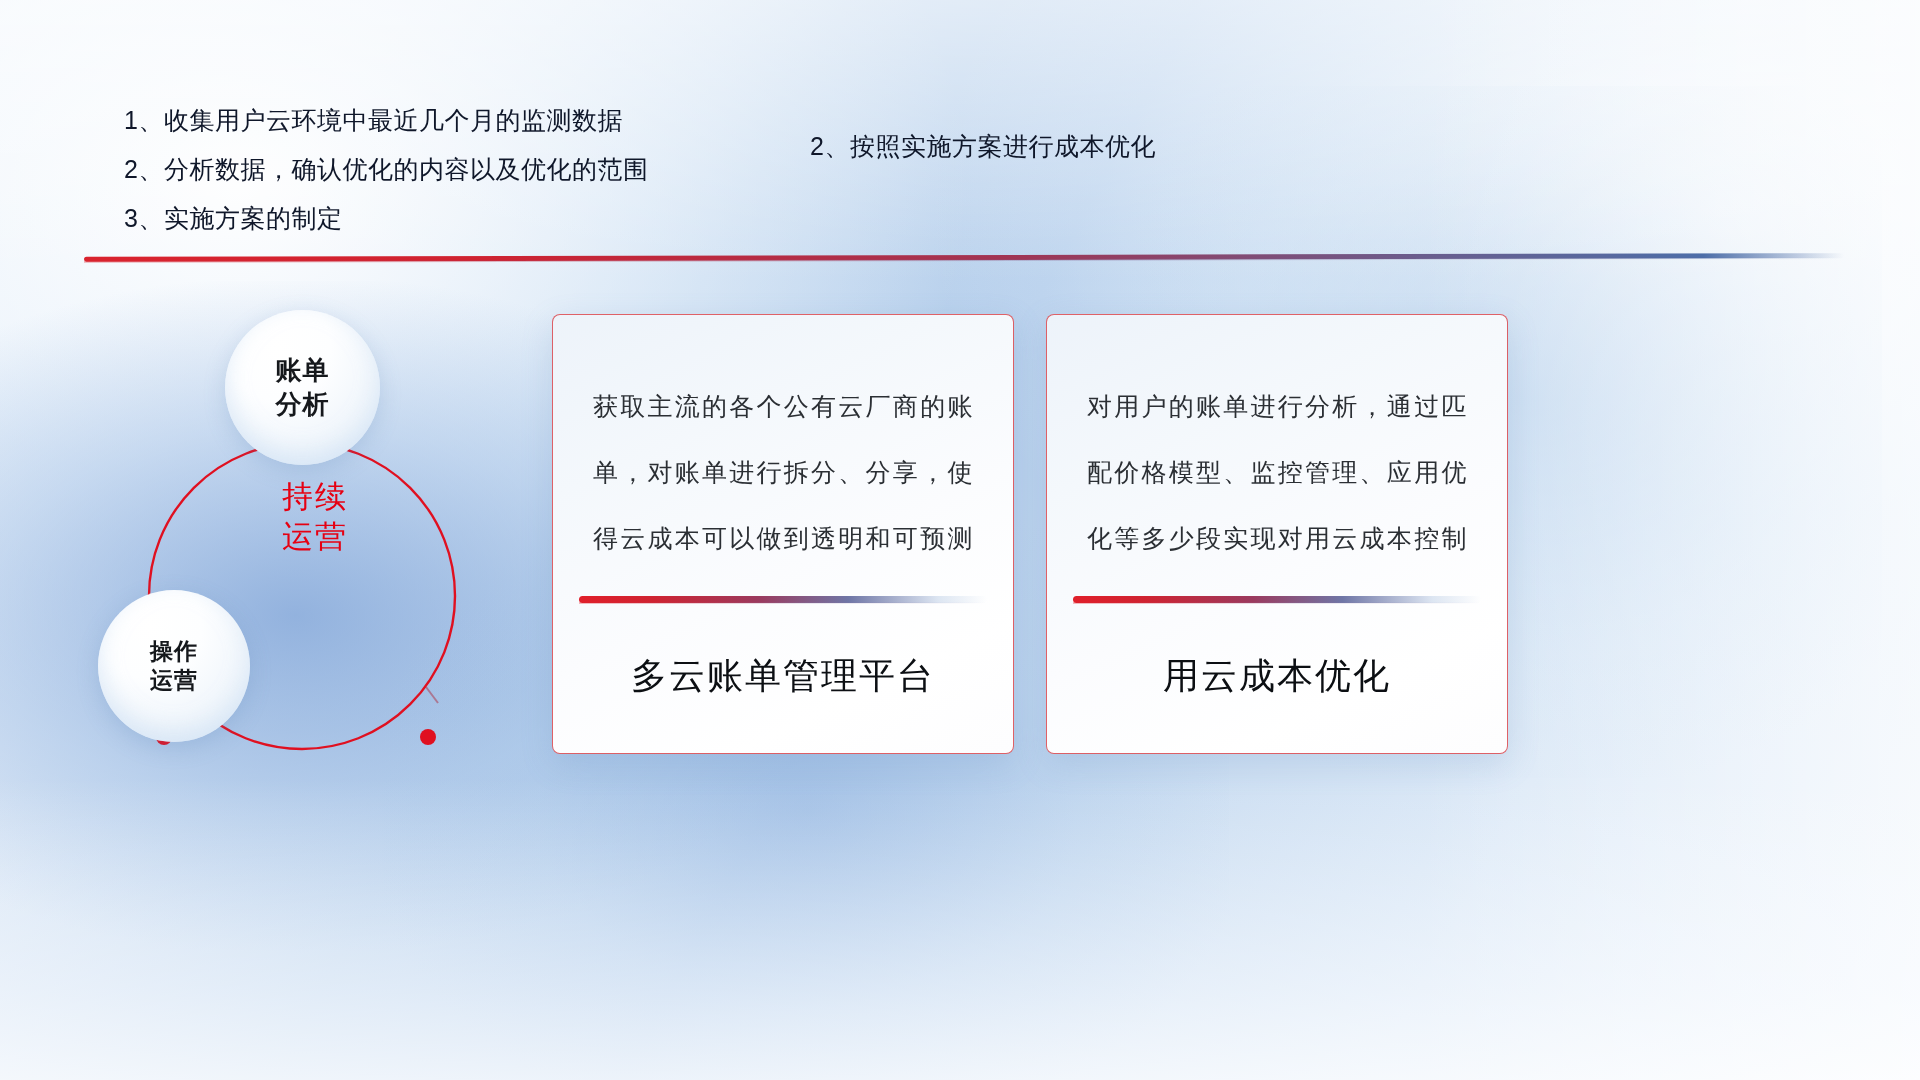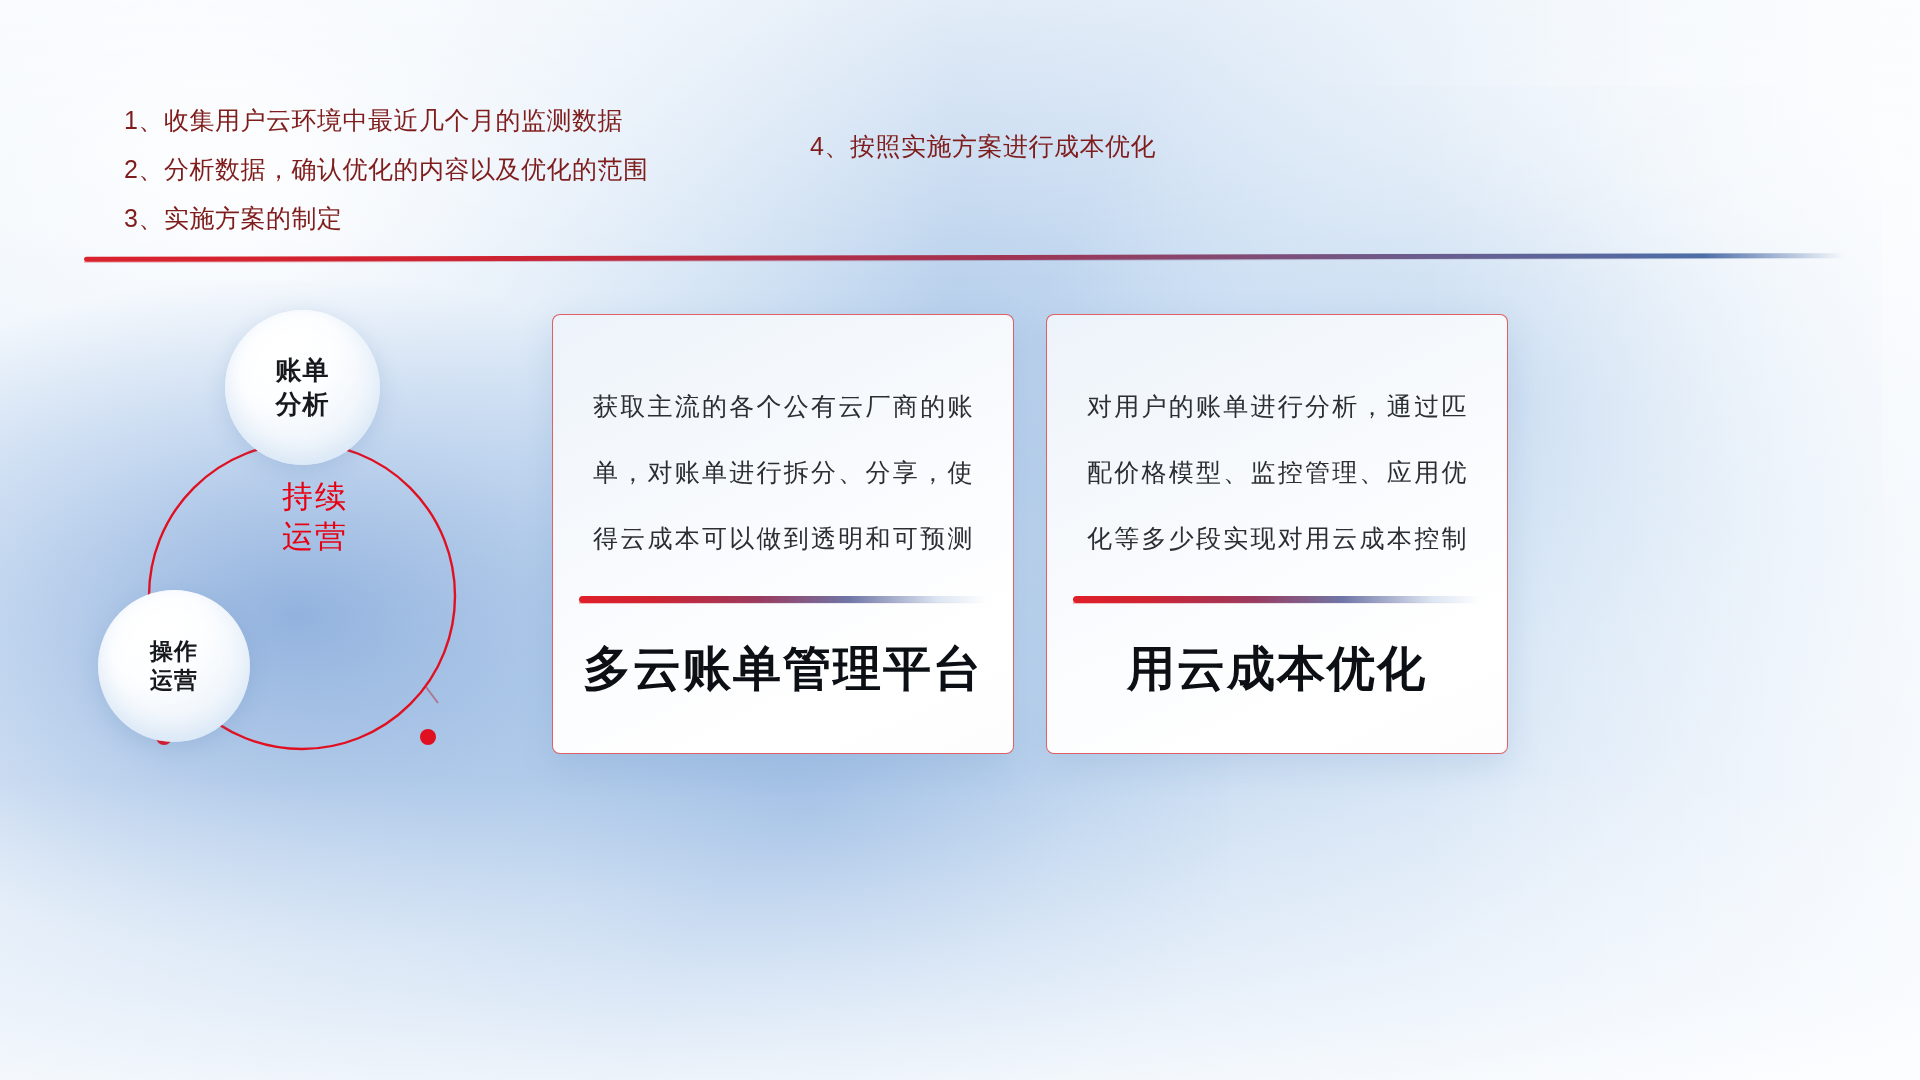--- a/index.html
+++ b/index.html
@@ -48,21 +48,21 @@
   .bgtop{
     position:absolute; left:0; right:0; top:0; height:26%;
     background:linear-gradient(to bottom,rgba(255,255,255,.55) 0%,rgba(255,255,255,0) 100%);
   }
 
   
   .bullets { position:absolute; z-index:5; color:#6f7377; }
   .bullets.left { left:124px; top:96px; width:700px; }
   .bullets.right { left:810px; top:122px; width:640px; }
   .bullet-line{
-    font-size:25px; line-height:49px; letter-spacing:.5px; color:#7f1d1d;
+    font-size:25px; line-height:49px; letter-spacing:.5px; color:#0f172a;
     white-space:nowrap; font-weight:400;
   }
 
   
   .top-rule{
     position:absolute; left:84px; top:255px; width:1760px; height:5px; z-index:5;
     background:linear-gradient(to right,#d9232e 0%,#cf2230 22%,#a23352 52%,#6a5d8d 76%,#4d6ea8 92%,rgba(77,110,168,0) 100%);
     border-radius:3px;
     transform:skewY(-.12deg);
   }
@@ -109,21 +109,21 @@
   .card-div{
     position:absolute; left:26px; right:26px; bottom:150px; height:7px; border-radius:4px;
     background:linear-gradient(to right,#e01f2a 0%,#cf2331 18%,#9b3a5e 44%,#6f76a6 66%,rgba(180,200,226,.45) 88%,rgba(200,216,236,0) 100%);
   }
   .card-div::after{
     content:""; position:absolute; left:0; right:0; top:6px; height:2px;
     background:linear-gradient(to right,rgba(224,31,42,.30) 0%,rgba(140,120,165,.18) 55%,rgba(160,180,210,0) 100%);
   }
   .card-title{
     position:absolute; left:0; right:0; bottom:52px; text-align:center;
-    font-size:48px; font-weight:700; color:#0c0f13; letter-spacing:2px;
+    font-size:36px; font-weight:400; color:#0c0f13; letter-spacing:2px;
   }
 </style>
 </head>
 <body>
 
 <div id="bg">
   <div class="bgbase"></div>
   <div class="bgglow1"></div>
   <div class="bgglow2"></div>
   <div class="bgblue1"></div>
@@ -134,21 +134,21 @@
   <div class="bgwhite-bottom"></div>
 </div>
 
 <div class="bullets left">
   <div class="bullet-line">1、收集用户云环境中最近几个月的监测数据</div>
   <div class="bullet-line">2、分析数据，确认优化的内容以及优化的范围</div>
   <div class="bullet-line">3、实施方案的制定</div>
 </div>
 
 <div class="bullets right">
-  <div class="bullet-line">4、按照实施方案进行成本优化</div>
+  <div class="bullet-line">2、按照实施方案进行成本优化</div>
 </div>
 
 <div class="top-rule"></div>
 
 <div id="diagram">
   <svg viewBox="0 0 470 490" preserveAspectRatio="none">
     <circle cx="222" cy="380" r="0" fill="none"></circle>
     <circle cx="221" cy="383" r="0" fill="none"></circle>
     <circle cx="221" cy="382" r="0" fill="none"></circle>
     <circle cx="221" cy="381" r="0" fill="none"></circle>

